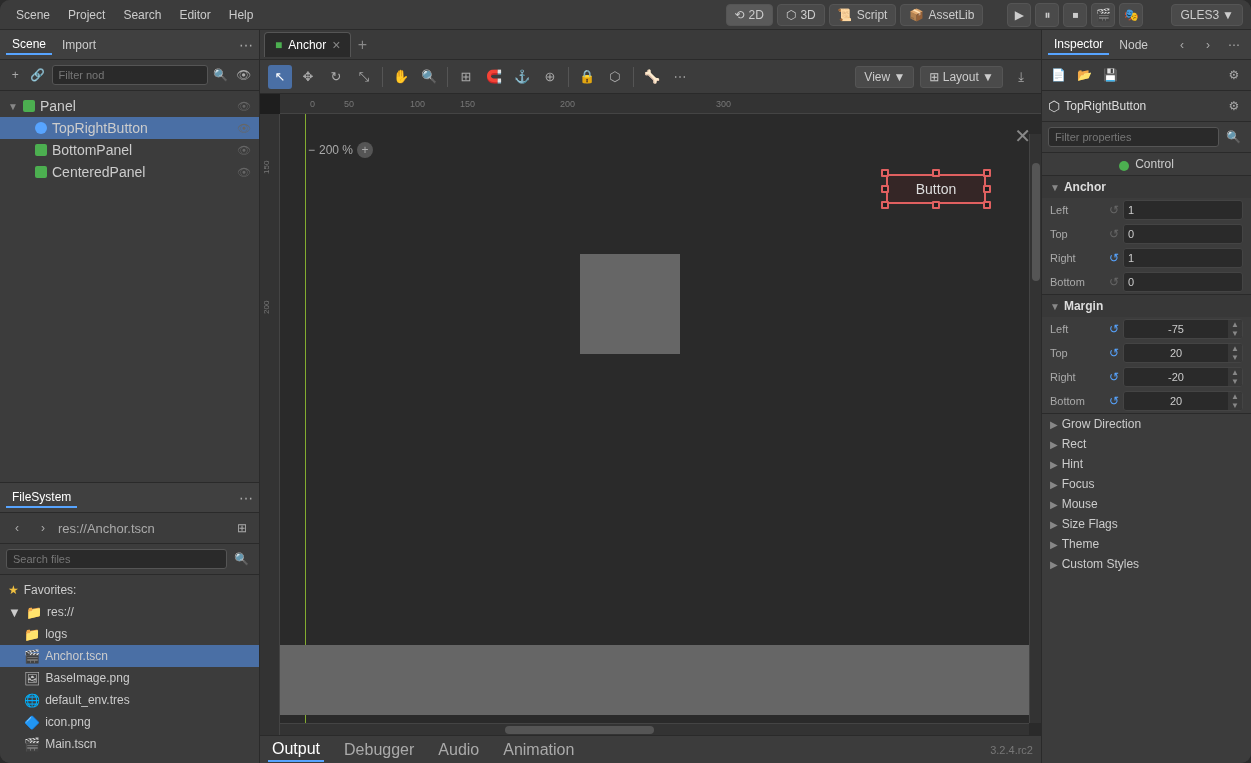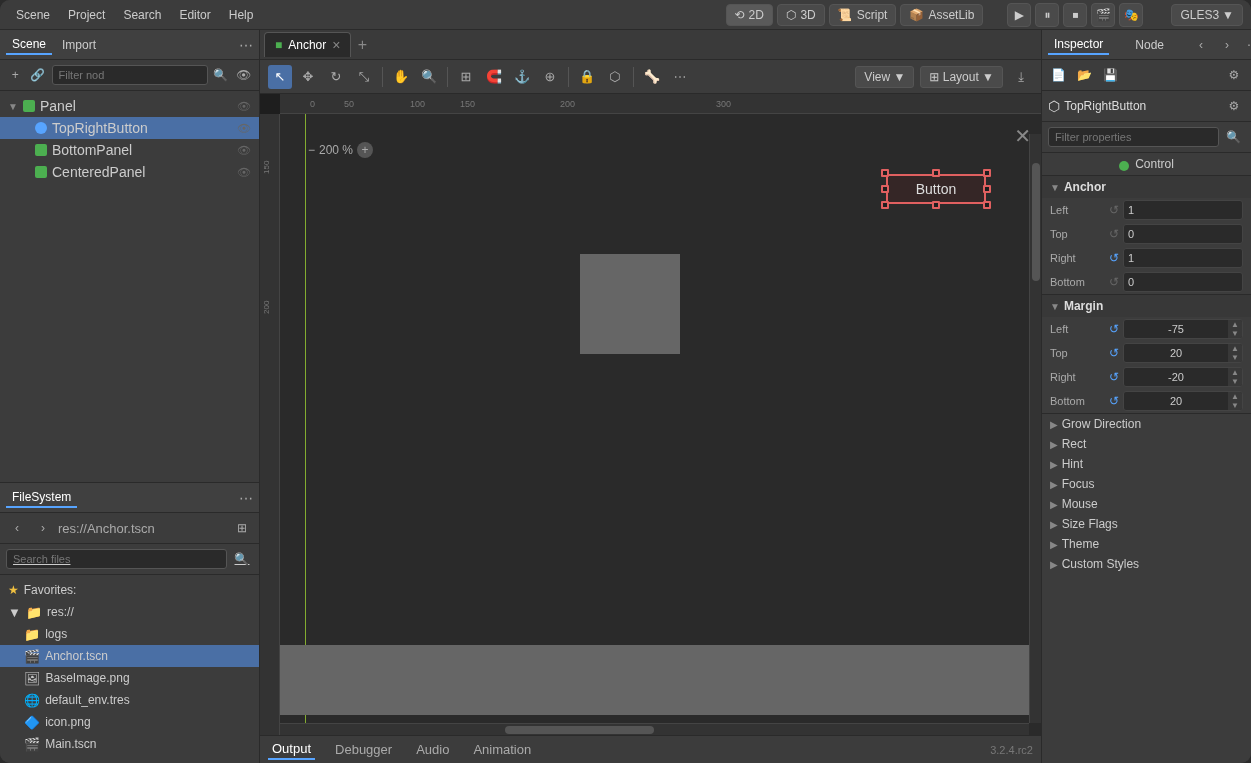--- a/index.html
+++ b/index.html
@@ -275,21 +275,20 @@
       color: #aaa;
       flex: 1;
     }
     .search-row {
       display: flex;
       align-items: center;
       padding: 4px 6px;
       border-bottom: 1px solid #2a2a2a;
       gap: 4px;
       flex-shrink: 0;
-      text-decoration: underline;
     }
     .search-input {
       flex: 1;
       background: #2a2a2a;
       border: 1px solid #555;
       border-radius: 3px;
       color: #ccc;
       padding: 2px 6px;
       font-size: 11px;
       height: 20px;
@@ -506,21 +505,21 @@
       height: 28px;
       background: #3c3c3c;
       display: flex;
       align-items: center;
       padding: 0 8px;
       gap: 16px;
       border-top: 1px solid #2a2a2a;
       flex-shrink: 0;
     }
     .bottom-tab {
-      font-size: 13px;
+      font-size: 16px;
       color: #aaa;
       cursor: pointer;
       padding: 2px 4px;
     }
     .bottom-tab.active { color: #fff; border-bottom: 2px solid #57a4ff; }
     .bottom-version {
       margin-left: auto;
       font-size: 11px;
       color: #777;
     }
@@ -532,21 +531,21 @@
       border-left: 1px solid #2a2a2a;
       display: flex;
       flex-direction: column;
       flex-shrink: 0;
     }
     .inspector-header {
       display: flex;
       align-items: center;
       background: #404040;
       padding: 4px 6px;
-      gap: 20px;
+      gap: 4px;
       border-bottom: 1px solid #2a2a2a;
       height: 30px;
       flex-shrink: 0;
     }
     .inspector-tab {
       font-size: 12px;
       color: #cccccc;
       padding: 2px 6px;
       cursor: pointer;
     }

